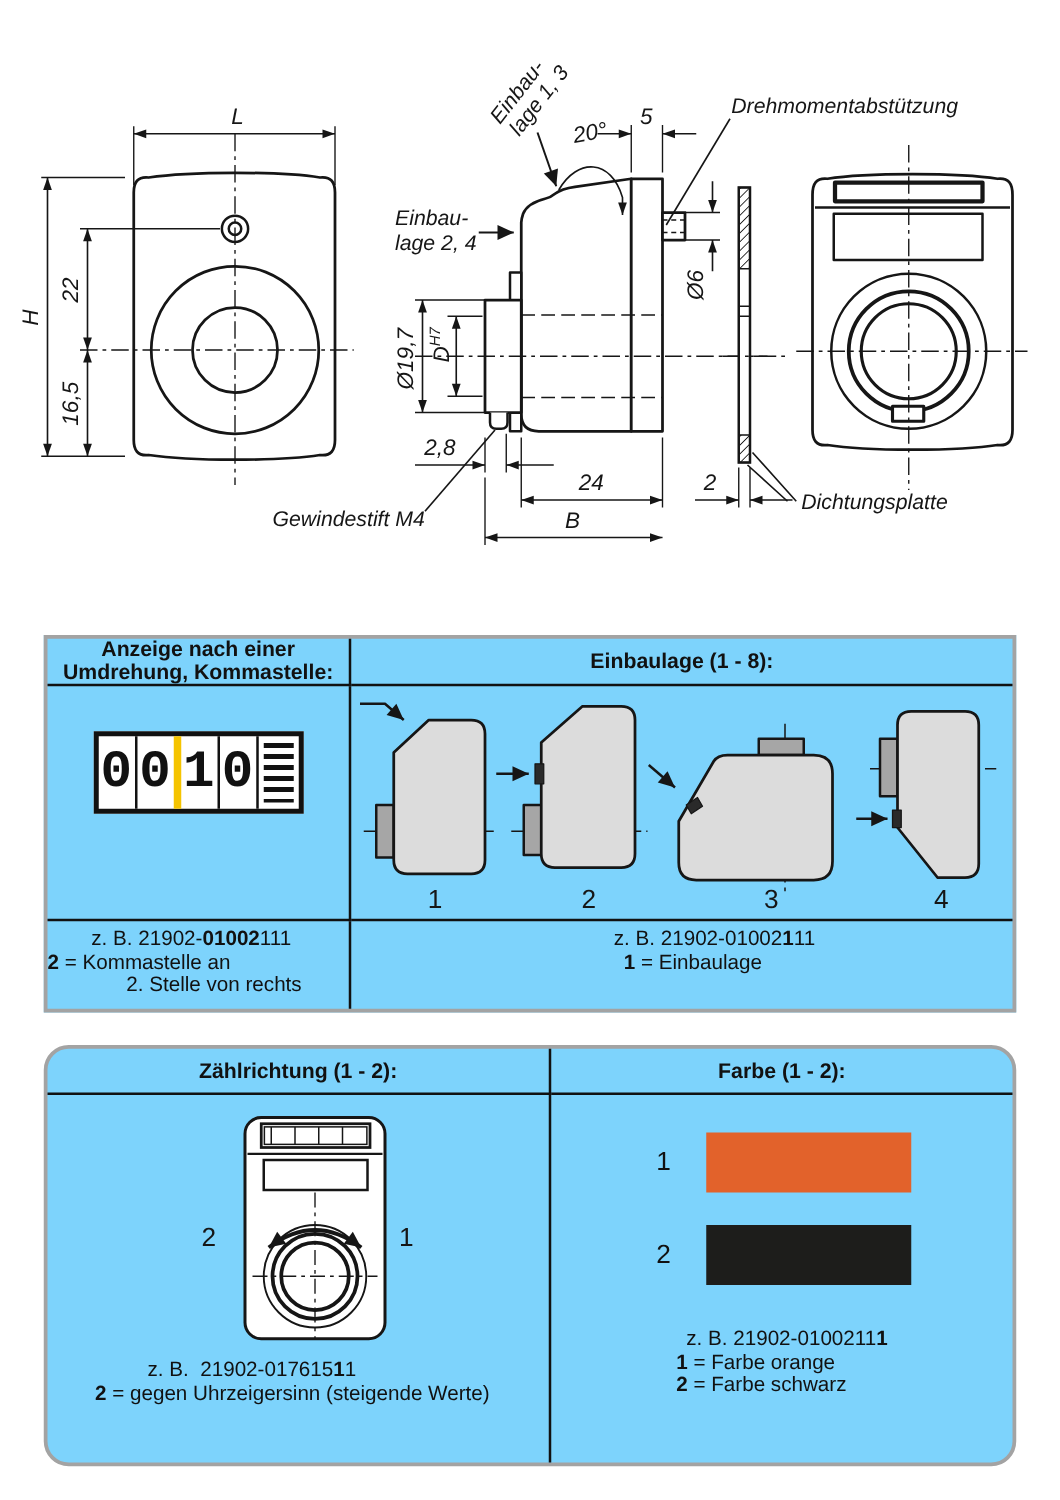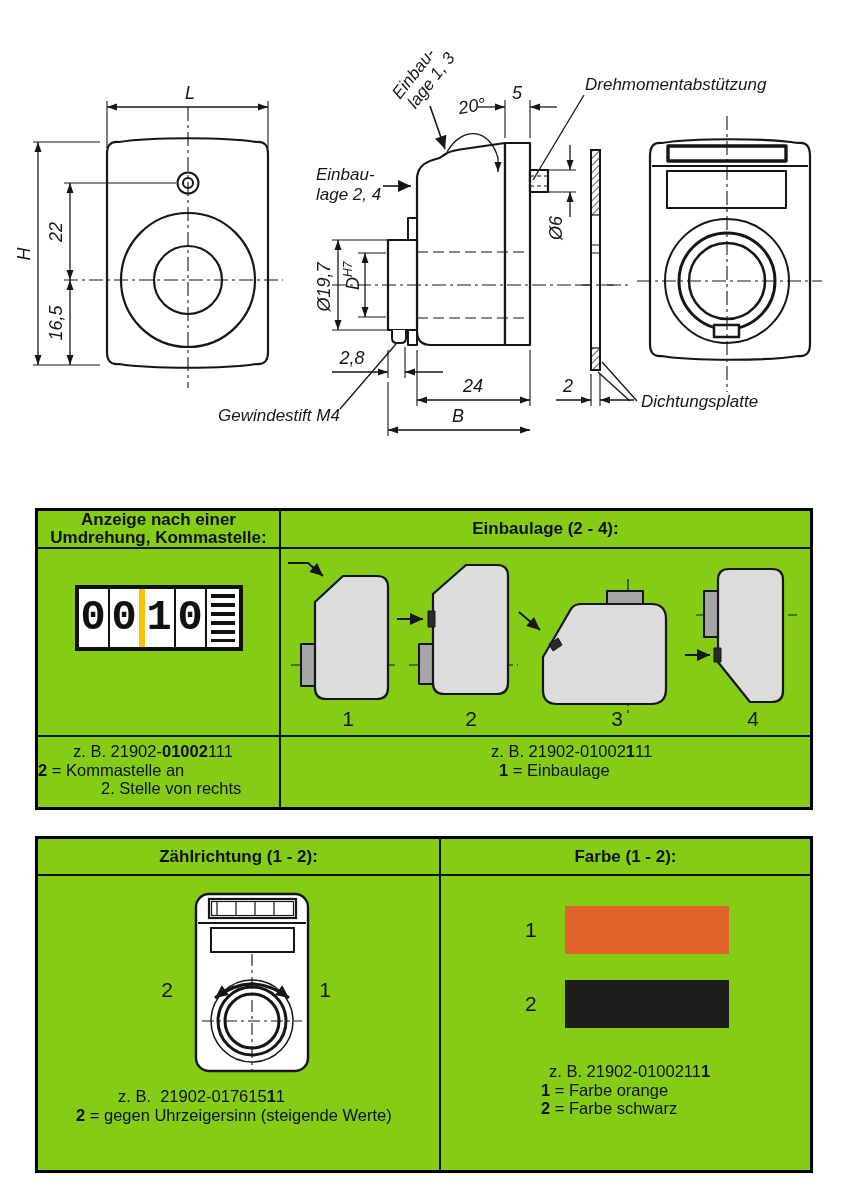--- a/index.html
+++ b/index.html
@@ -3,24 +3,24 @@
 <meta charset="utf-8">
 <style>
   html,body{margin:0;padding:0;background:#fff;}
   #page{position:relative;width:848px;height:1200px;background:#fff;
         font-family:"Liberation Sans",sans-serif;color:#111;overflow:hidden;}
   svg text{fill:#161616;}
   .dt{font:italic 18px "Liberation Sans",sans-serif;}
   .lbl{font:italic 17px "Liberation Sans",sans-serif;}
   .num{font:21px "Liberation Sans",sans-serif;}
   
-  .tbl{position:absolute;border:3px solid #000000;box-sizing:border-box;background:#84cc16;}
+  .tbl{position:absolute;border:3px solid #a3a3a3;box-sizing:border-box;background:#7dd3fc;}
   #t1{left:35px;top:508px;width:778px;height:302px;}
   #t1 .grid{display:grid;grid-template-columns:243px 1fr;grid-template-rows:38px 188px 1fr;width:100%;height:100%;}
-  #t2{left:35px;top:836px;width:778px;height:337px;}
+  #t2{left:35px;top:836px;width:778px;height:337px;border-radius:20px;}
   #t2 .grid{display:grid;grid-template-columns:403px 1fr;grid-template-rows:37px 1fr;width:100%;height:100%;}
   .cell{box-sizing:border-box;overflow:hidden;}
   .br{border-right:2.5px solid #111;}
   .bb{border-bottom:2.5px solid #111;}
   .hdr{font-weight:bold;font-size:17px;line-height:18px;display:flex;flex-direction:column;
        align-items:center;justify-content:center;text-align:center;}
   
   .counter-wrap{display:flex;justify-content:center;align-items:flex-start;padding-top:36px;}
   .counter{width:160px;height:58px;border:4px solid #111;background:#fff;display:flex;align-items:stretch;box-sizing:content-box;}
   .dig{flex:1;display:flex;align-items:center;justify-content:center;
@@ -202,21 +202,21 @@
       <path d="M727,116 V392 M637,281 H822" stroke-width="1.1" stroke-dasharray="14 4 3 4"></path>
     </g>
   </svg>
 
   <div id="t1" class="tbl">
     <div class="grid">
       <div class="cell br bb hdr">
         <div>Anzeige nach einer</div>
         <div>Umdrehung, Kommastelle:</div>
       </div>
-      <div class="cell bb hdr">Einbaulage (2 - 4):</div>
+      <div class="cell bb hdr">Einbaulage (1 - 8):</div>
 
       <div class="cell br bb counter-wrap">
         <div class="counter">
           <div class="dig">0</div>
           <div class="sep"></div>
           <div class="dig">0</div>
           <div class="marker" style="background: rgb(245, 196, 0);"></div>
           <div class="dig">1</div>
           <div class="sep"></div>
           <div class="dig">0</div>

